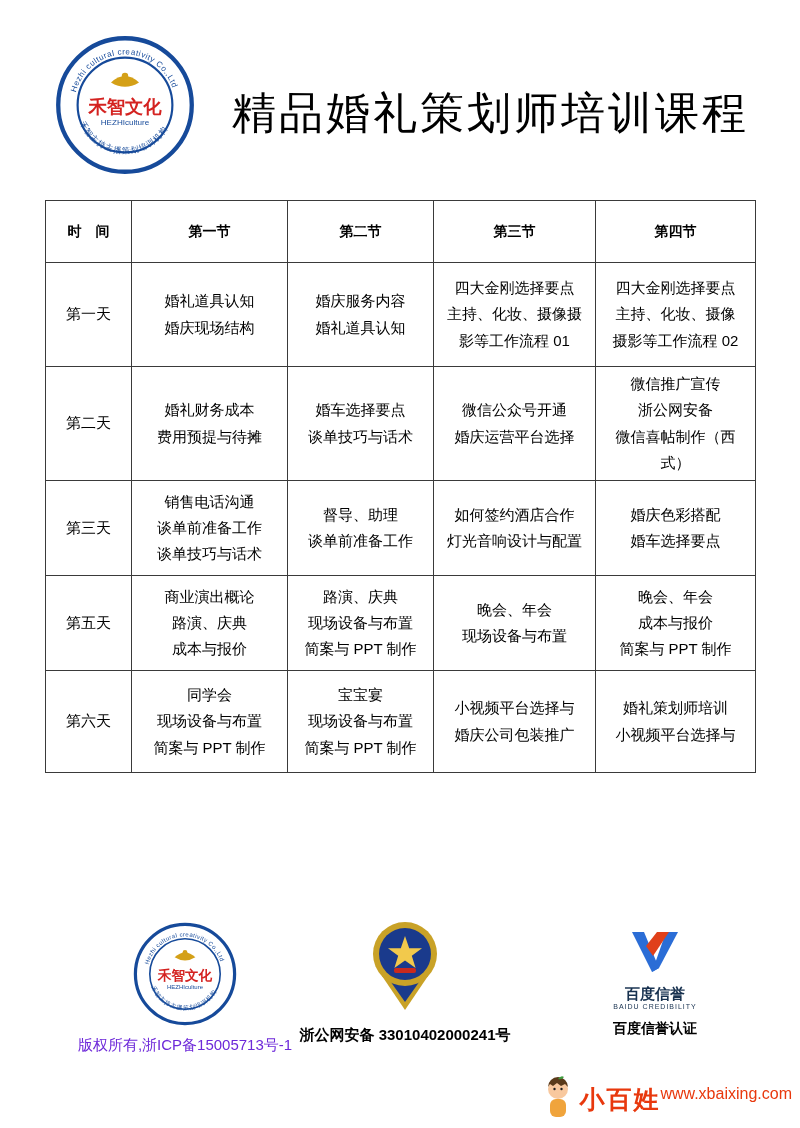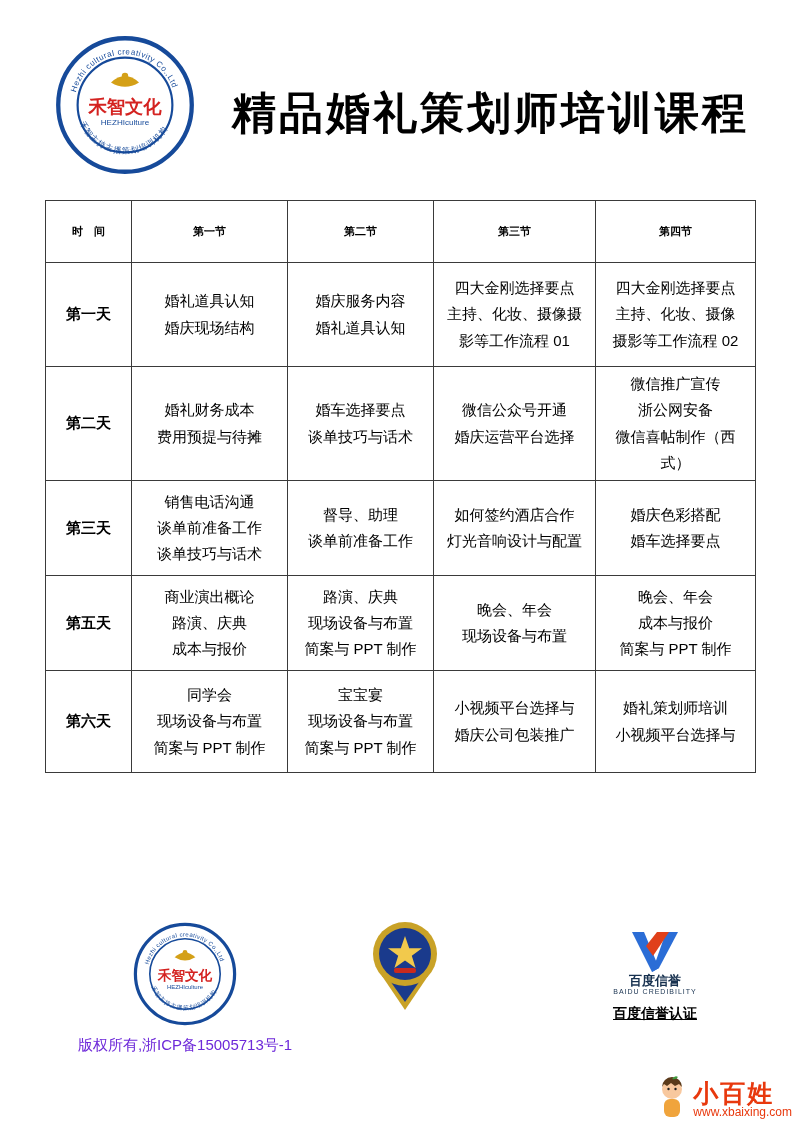--- a/index.html
+++ b/index.html
@@ -5,52 +5,52 @@
   html,body{margin:0;padding:0;}
   body{
     width:800px;height:1128px;background:#ffffff;position:relative;
     font-family:"Liberation Sans","DejaVu Sans",sans-serif;color:#111;overflow:hidden;
   }
   
   .header-logo{position:absolute;left:55px;top:35px;width:140px;height:140px;}
   .page-title{
     position:absolute;left:190px;right:35px;top:78px;height:70px;
     display:flex;align-items:center;justify-content:center;
-    font-size:44px;font-weight:700;letter-spacing:3px;color:#000;
+    font-size:44px;font-weight:400;letter-spacing:3px;color:#000;
     font-family:"Liberation Serif","DejaVu Serif",serif;white-space:nowrap;margin-left:26px;
   }
   
   table.course{
     position:absolute;left:45px;top:200px;width:710px;
     border-collapse:collapse;table-layout:fixed;
   }
   table.course th,table.course td{
     border:1px solid #3a3a3a;text-align:center;vertical-align:middle;
     padding:4px 6px;box-sizing:border-box;
   }
-  table.course th{font-size:11px;font-weight:bold;height:62px;color:#000;margin-top:27px;}
+  table.course th{font-size:14px;font-weight:bold;height:62px;color:#000;margin-top:27px;}
   table.course td{font-size:15px;line-height:1.75;white-space:pre-line;color:#000;}
-  td.day{font-size:15px;font-weight:700;}
+  td.day{font-size:15px;font-weight:400;}
   
   .footer-block{position:absolute;display:flex;flex-direction:column;align-items:center;}
   .fb-company{left:70px;top:922px;width:230px;}
   .fb-police{left:300px;top:918px;width:210px;}
   .fb-baidu{left:585px;top:928px;width:140px;}
   .copyright-text{margin-top:10px;font-size:15px;color:#6d28d9;white-space:nowrap;}
   .police-text{margin-top:12px;font-size:15px;font-weight:bold;color:#000;white-space:nowrap;}
-  .baidu-cn{margin-top:0;font-size:13px;font-weight:bold;color:#17314f;line-height:1.1;}
+  .baidu-cn{margin-top:12px;font-size:15px;font-weight:bold;color:#17314f;line-height:1.1;}
   .baidu-en{font-size:7px;letter-spacing:1px;color:#17314f;}
-  .baidu-cert{margin-top:10px;font-size:14px;font-weight:bold;color:#000;white-space:nowrap;text-decoration:underline;}
+  .baidu-cert{margin-top:10px;font-size:14px;font-weight:bold;color:#000;white-space:nowrap;}
   
   .watermark{
     position:absolute;right:8px;bottom:6px;display:flex;align-items:center;gap:4px;
   }
-  .wm-text{display:flex;flex-direction:column;align-items:flex-start;line-height:1.05;}
+  .wm-text{display:flex;flex-direction:row;align-items:flex-start;line-height:1.05;}
   .wm-name{font-size:25px;font-weight:bold;color:#e8380d;letter-spacing:2px;}
-  .wm-url{font-size:12px;color:#e8380d;}
+  .wm-url{font-size:16px;color:#e8380d;}
 </style>
 </head>
 <body>
 
 <div class="header-logo">
   <svg viewBox="0 0 130 130" width="140" height="140">
     <circle cx="65" cy="65" r="62" fill="#ffffff" stroke="#164a9a" stroke-width="4"></circle>
     <circle cx="65" cy="65" r="44" fill="#ffffff" stroke="#164a9a" stroke-width="2"></circle>
     <defs>
       <path id="arcA1" d="M 18,65 A 47,47 0 0 1 112,65"></path>
@@ -180,20 +180,21 @@
 
 <div class="footer-block fb-police">
   <svg viewBox="0 0 70 96" width="70" height="96">
     <polygon points="12,58 58,58 35,92" fill="#c9a227"></polygon>
     <polygon points="18,60 52,60 35,84" fill="#1a3a8c"></polygon>
     <circle cx="35" cy="36" r="32" fill="#c9a227"></circle>
     <circle cx="35" cy="36" r="26" fill="#1a3a8c"></circle>
     <polygon points="35,18 39.2,30.2 52,30.2 41.8,37.8 45.6,50 35,42.6 24.4,50 28.2,37.8 18,30.2 30.8,30.2" fill="#f2c94c"></polygon>
     <rect x="24" y="50" width="22" height="5" rx="2" fill="#c92a1e"></rect>
   </svg>
+  <div class="police-text">浙公网安备 33010402000241号</div>
 </div>
 
 <div class="footer-block fb-baidu">
   <svg viewBox="0 0 52 46" width="52" height="46">
     <polygon points="3,4 15,4 30,40 23,44" fill="#2b6dd6"></polygon>
     <polygon points="49,4 37,4 23,44 30,40" fill="#2b6dd6"></polygon>
     <polygon points="28,4 40,4 24,28 17,18" fill="#e0401a"></polygon>
   </svg>
   <div class="baidu-cn">百度信誉</div>
   <div class="baidu-en">BAIDU CREDIBILITY</div>

